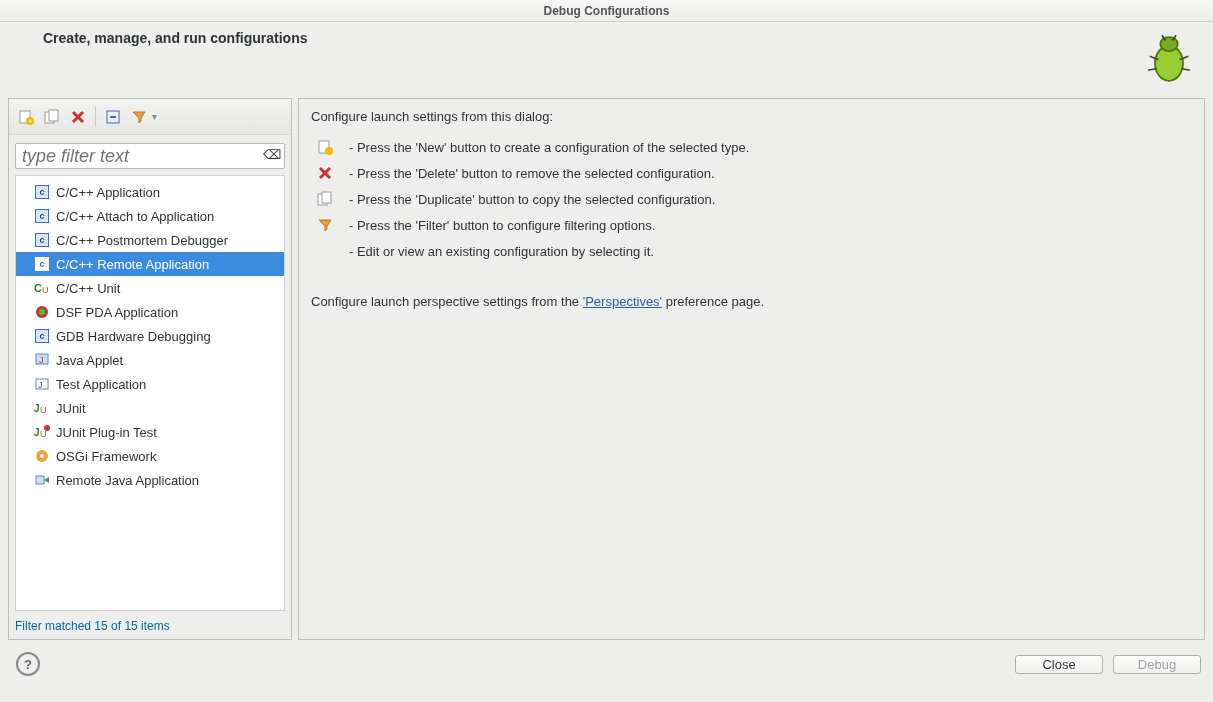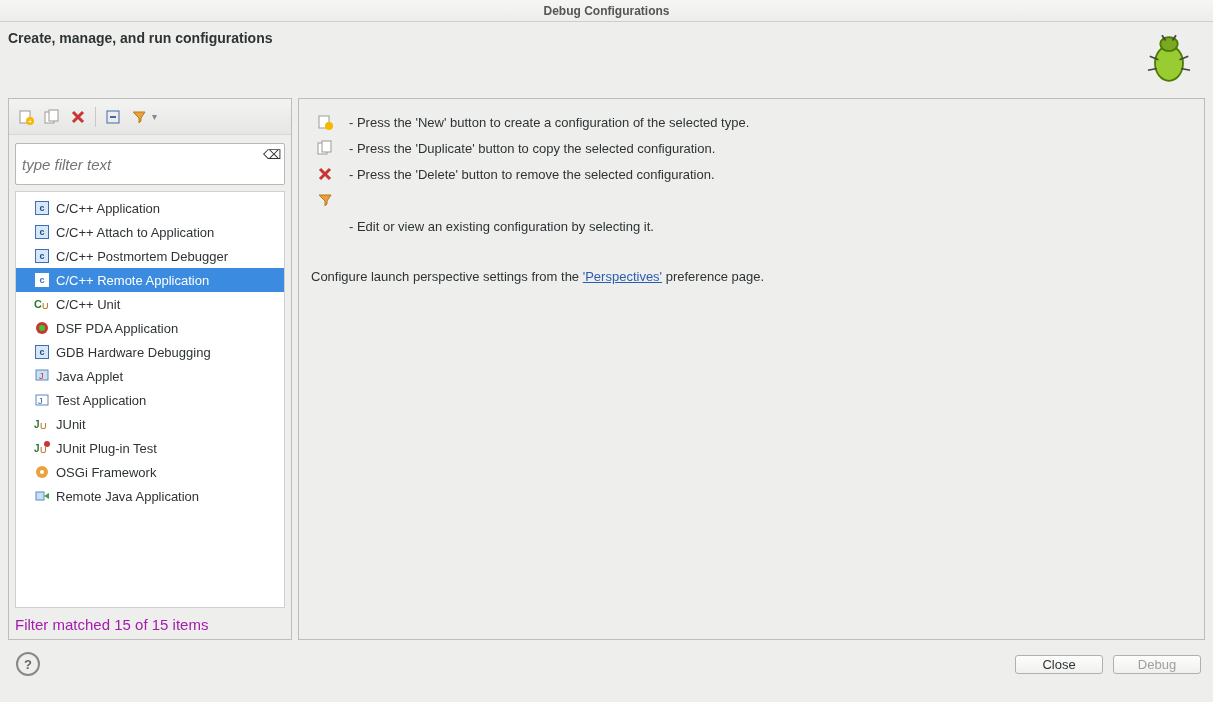--- a/index.html
+++ b/index.html
@@ -19,20 +19,21 @@
     text-align: center;
     font-weight: bold;
     line-height: 22px;
     color: #555;
     font-size: 12px;
   }
   .header {
     display: flex;
     align-items: flex-start;
     padding: 8px 12px 12px 8px;
+    margin-left: 35px;
   }
   .header h1 {
     font-size: 14px;
     font-weight: bold;
     color: #2e3436;
     flex: 1;
   }
   .bug {
     width: 56px; height: 56px;
     position: relative;
@@ -69,25 +70,25 @@
   .tb-sep {
     width: 1px; height: 20px; background: #c8c8c6;
   }
   .chev { font-size: 10px; color: #888; margin-left: -4px;}
   .filterbox {
     margin: 8px 6px 6px 6px;
     position: relative;
   }
   .filterbox input {
     width: 100%;
-    height: 42px;
+    height: 26px;
     border: 1px solid #b8b8b6;
     border-radius: 2px;
     padding: 0 26px 0 6px;
-    font-size: 15px;
+    font-size: 18px;
     font-style: italic;
     color: #888;
     background: #fff;
   }
   .filterbox .clear {
     position: absolute;
     right: 4px; top: 4px;
     width: 18px; height: 18px;
     font-size: 13px;
     color: #333;
@@ -115,22 +116,22 @@
     background: #3b8be0;
     color: #fff;
   }
   .tree-item .ticon {
     width: 16px; height: 16px;
     flex-shrink: 0;
     display: flex; align-items: center; justify-content: center;
   }
   .statusline {
     padding: 4px 6px 6px 6px;
-    font-size: 15px;
-    color: #a21caf;
+    font-size: 12px;
+    color: #0369a1;
   }
   .rightpanel {
     flex: 1;
     border: 1px solid #bdbdbb;
     background: #eeeeec;
     height: 542px;
     padding: 10px 12px;
   }
   .intro { margin-bottom: 10px; }
   .help-row {
@@ -351,53 +352,55 @@
             </svg>
           </span>
           <span>Remote Java Application</span>
         </div>
       </div>
 
     <div class="statusline">Filter matched 15 of 15 items</div>
   </div>
 
   <div class="rightpanel">
+    <div class="intro">Configure launch settings from this dialog:</div>
     <div id="help-rows">
         <div class="help-row">
           <span class="hicon">
             <svg width="16" height="16">
               <rect x="2" y="2" width="10" height="12" fill="#fff" stroke="#999"></rect>
               <circle cx="12" cy="12" r="4" fill="#f5b800"></circle>
             </svg>
           </span>
           <span> - Press the 'New' button to create a configuration of the selected type.</span>
-        </div>
-        <div class="help-row">
-          <span class="hicon">
-            <svg width="16" height="16">
-              <rect x="1" y="3" width="9" height="11" fill="#fff" stroke="#999"></rect>
-              <rect x="5" y="1" width="9" height="11" fill="#fff" stroke="#999"></rect>
-            </svg>
-          </span>
-          <span> - Press the 'Duplicate' button to copy the selected configuration.</span>
         </div>
         <div class="help-row">
           <span class="hicon">
             <svg width="14" height="14">
               <path d="M2 2 L12 12 M12 2 L2 12" stroke="#c33" stroke-width="3"></path>
             </svg>
           </span>
           <span> - Press the 'Delete' button to remove the selected configuration.</span>
         </div>
         <div class="help-row">
           <span class="hicon">
             <svg width="16" height="16">
+              <rect x="1" y="3" width="9" height="11" fill="#fff" stroke="#999"></rect>
+              <rect x="5" y="1" width="9" height="11" fill="#fff" stroke="#999"></rect>
+            </svg>
+          </span>
+          <span> - Press the 'Duplicate' button to copy the selected configuration.</span>
+        </div>
+        <div class="help-row">
+          <span class="hicon">
+            <svg width="16" height="16">
               <path d="M2 3 L8 9 L8 14 L10 12 L10 9 L14 3 Z" fill="#e9a23b" stroke="#b87a1b"></path>
             </svg>
           </span>
+          <span> - Press the 'Filter' button to configure filtering options.</span>
         </div>
         <div class="help-row">
           <span class="hicon"></span>
           <span> - Edit or view an existing configuration by selecting it.</span>
         </div>
       </div>
     <div class="perspectives">
       <span>Configure launch perspective settings from the </span><a>'Perspectives'</a><span> preference page.</span>
     </div>
   </div>

